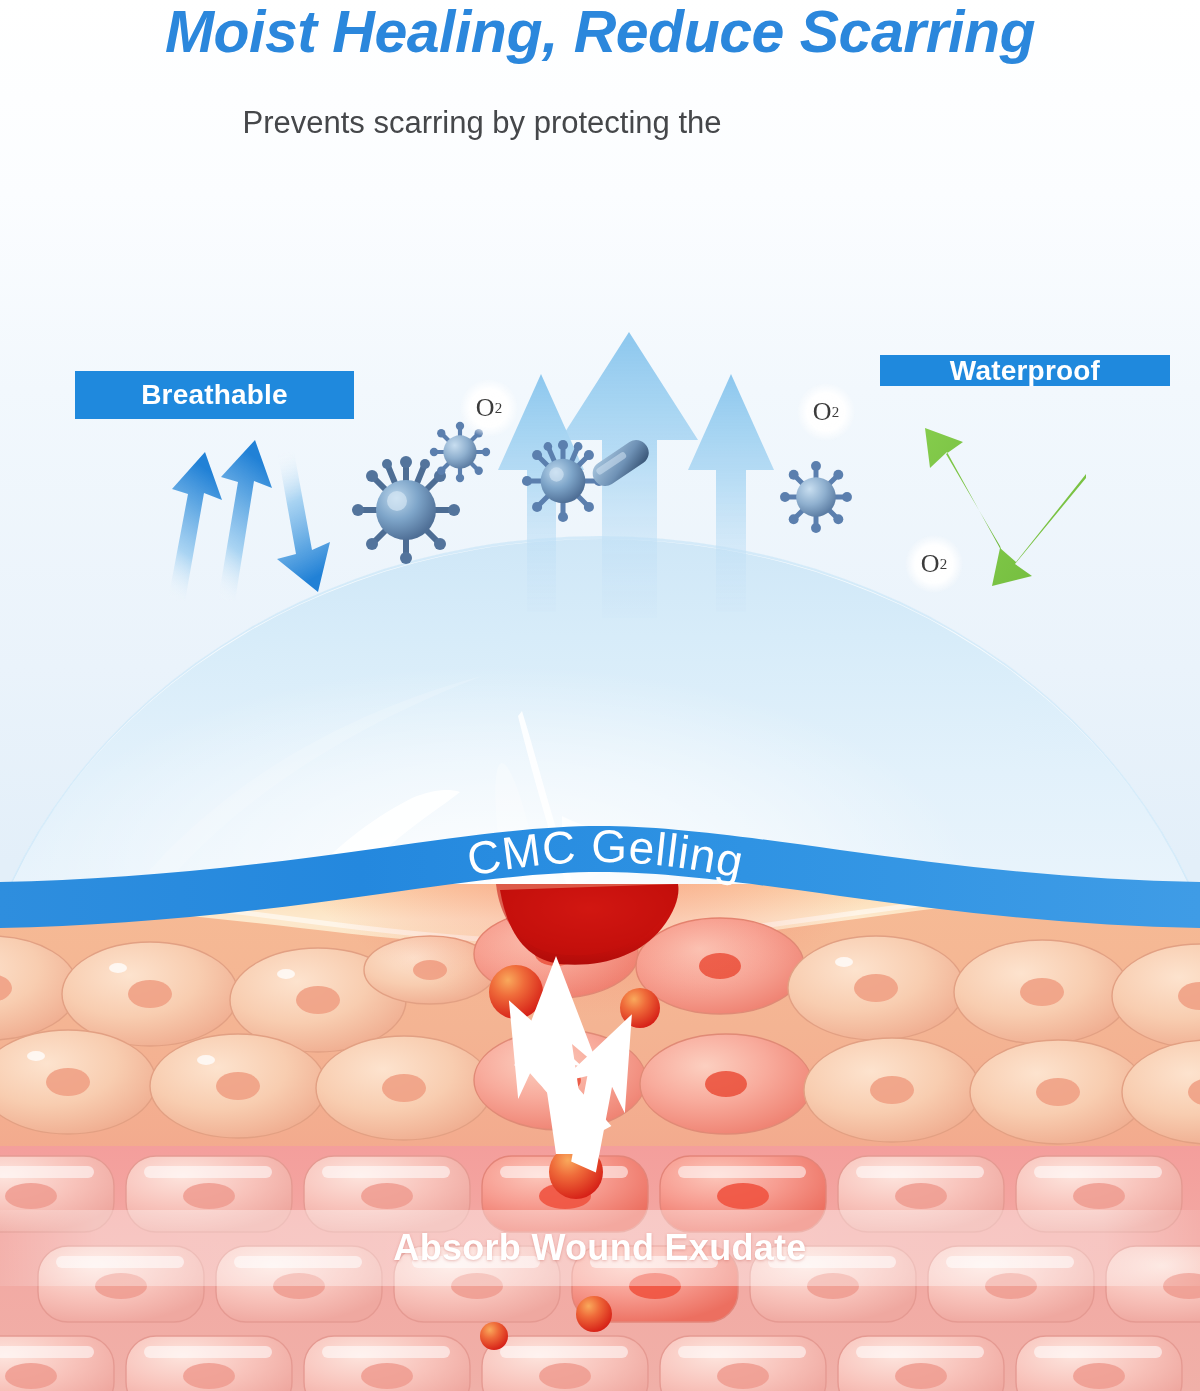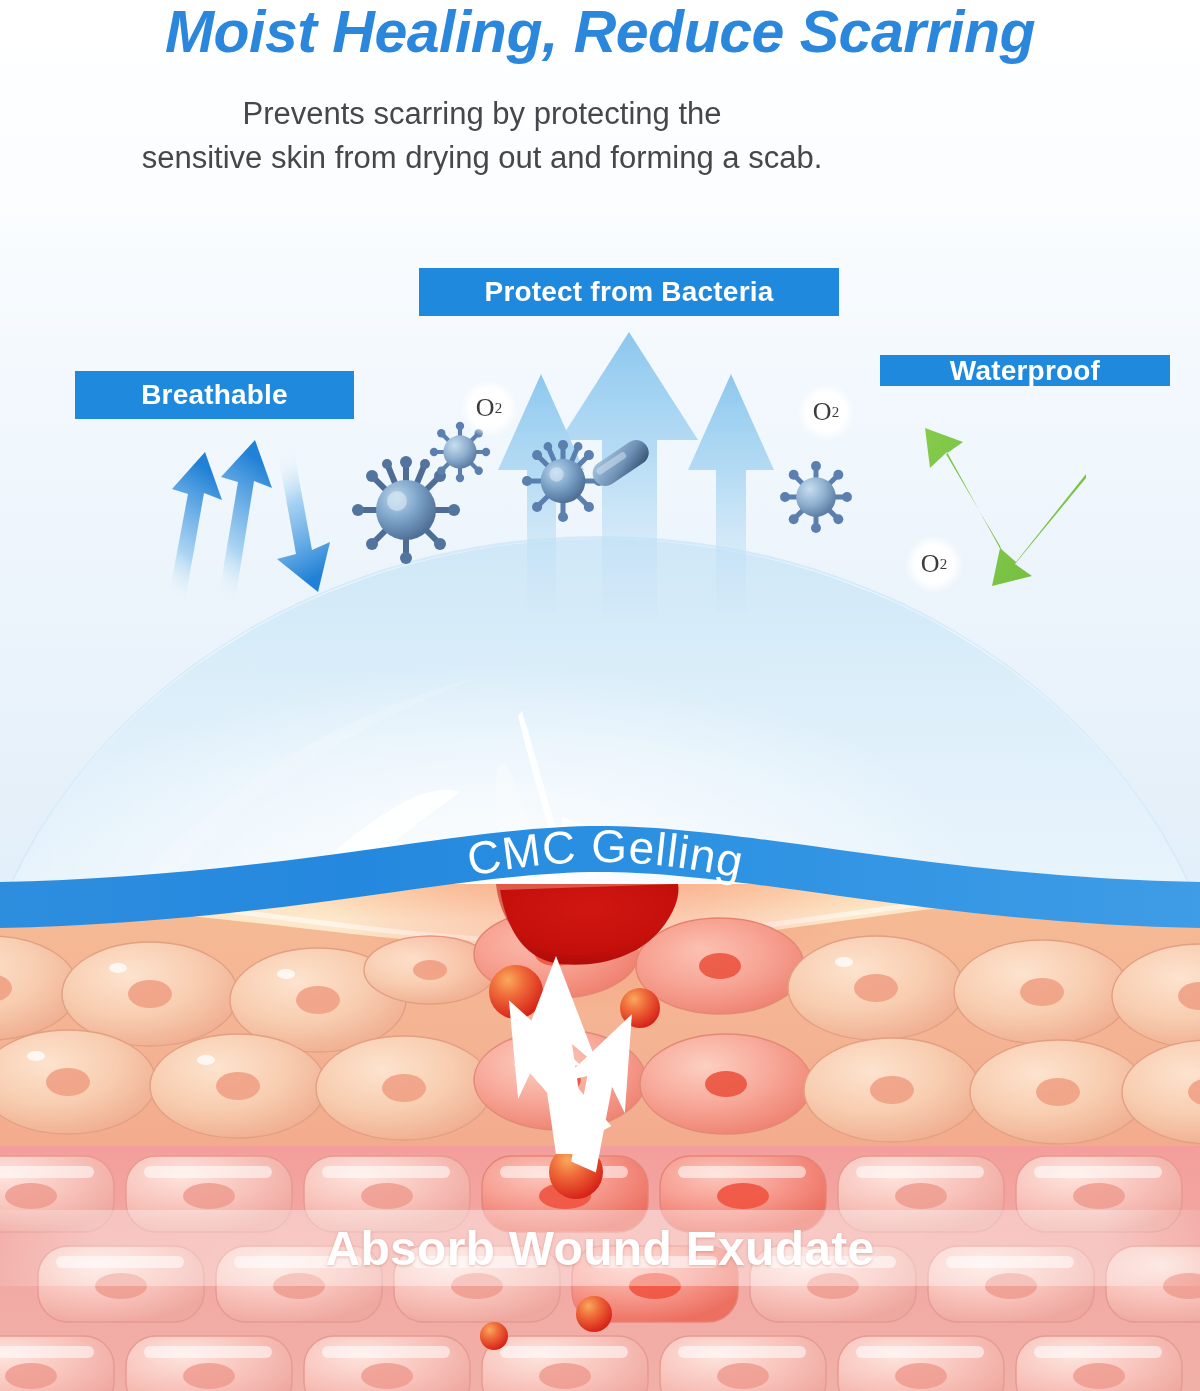--- a/index.html
+++ b/index.html
@@ -12,21 +12,21 @@
   #stage{position:relative;width:1200px;height:1391px;overflow:hidden;
          background:linear-gradient(180deg,#ffffff 0%,#fbfdff 14%,#f2f8fd 28%,#eaf3fb 48%,#e3eff9 62%);}
 
   
   .title{
     position:absolute;top:2px;left:0;width:1200px;text-align:center;
     font-size:59px;font-weight:bold;letter-spacing:-0.5px;
     color:#2b87dc;line-height:1.05;font-style:italic;
   }
   .subtitle{
-    position:absolute;top:92px;left:0;width:964px;text-align:center;
+    position:absolute;top:101px;left:0;width:964px;text-align:center;
     font-size:31px;color:#45474a;line-height:1.42;font-weight:400;
   }
   .subtitle span{display:block;}
 
   
   .badge{
     position:absolute;background:#1f89dd;color:#fff;font-weight:bold;
     display:flex;align-items:center;justify-content:center;
     letter-spacing:0.2px;box-sizing:border-box;
   }
@@ -65,21 +65,21 @@
     box-shadow:inset 0 0 0 3px rgba(185,222,245,.55);
   }
 
   
   #skin{position:absolute;left:0;top:884px;width:1200px;height:507px;overflow:hidden;}
 
   .wound-label{
     position:absolute;left:0;top:1210px;width:1200px;height:76px;
     background:linear-gradient(90deg,rgba(255,255,255,.10) 0%,rgba(255,255,255,.34) 8%,rgba(255,255,255,.40) 50%,rgba(255,255,255,.34) 92%,rgba(255,255,255,.10) 100%);
     display:flex;align-items:center;justify-content:center;
-    color:#ffffff;font-size:48px;font-weight:bold;letter-spacing:0.3px;
+    color:#ffffff;font-size:36px;font-weight:bold;letter-spacing:0.3px;
     text-shadow:0 1px 3px rgba(190,70,60,.35);
   }
 
   #cmc-band{position:absolute;left:0;top:818px;width:1200px;height:132px;}
   #cmc-text{
     position:absolute;left:0;top:826px;width:1200px;height:90px;
     pointer-events:none;
   }
   #cmc-text text{
     fill:#ffffff;font-family:"Liberation Sans",sans-serif;
@@ -87,21 +87,20 @@
   }
 </style>
 </head>
 <body>
 
 <div id="stage">
 
   <div class="title">Moist Healing, Reduce Scarring</div>
   <div class="subtitle">
     <span>Prevents scarring by protecting the</span>
-    <span>sensitive skin from drying out and forming a scab.</span>
   </div>
 
   <div id="dome">
     <svg width="1276" height="560" viewBox="0 0 1276 560">
       <g opacity="0.95">
         <path d="M275 455 C300 385 365 305 450 262 C470 254 486 252 498 256 C486 266 470 276 452 290 C396 333 337 392 300 450 Z" fill="#ffffff" opacity="0.95"></path>
         <path d="M560 175 C568 200 580 245 595 295 C608 340 620 378 628 400 C616 382 602 344 589 300 C574 250 562 205 556 180 Z" fill="#ffffff" opacity="0.9"></path>
         <path d="M600 280 C620 290 660 303 700 312 C670 312 628 302 600 292 Z" fill="#ffffff" opacity="0.85"></path>
         <ellipse cx="562" cy="355" rx="120" ry="16" fill="#ffffff" opacity="0.35" transform="rotate(-22 562 355)"></ellipse>
         <ellipse cx="562" cy="355" rx="18" ry="130" fill="#ffffff" opacity="0.30" transform="rotate(-10 562 355)"></ellipse>
@@ -584,17 +583,16 @@
   </div>
   <div class="o2" id="o2-b">
     <span>O</span>
       <sub>2</sub>
   </div>
   <div class="o2" id="o2-c">
     <span>O</span>
       <sub>2</sub>
   </div>
 
-  <div class="badge" id="badge-bacteria">Protect from Bacteria</div>
   <div class="badge" id="badge-breathable">Breathable</div>
   <div class="badge" id="badge-waterproof">Waterproof</div>
 
 </div>
 
 </body></html>

